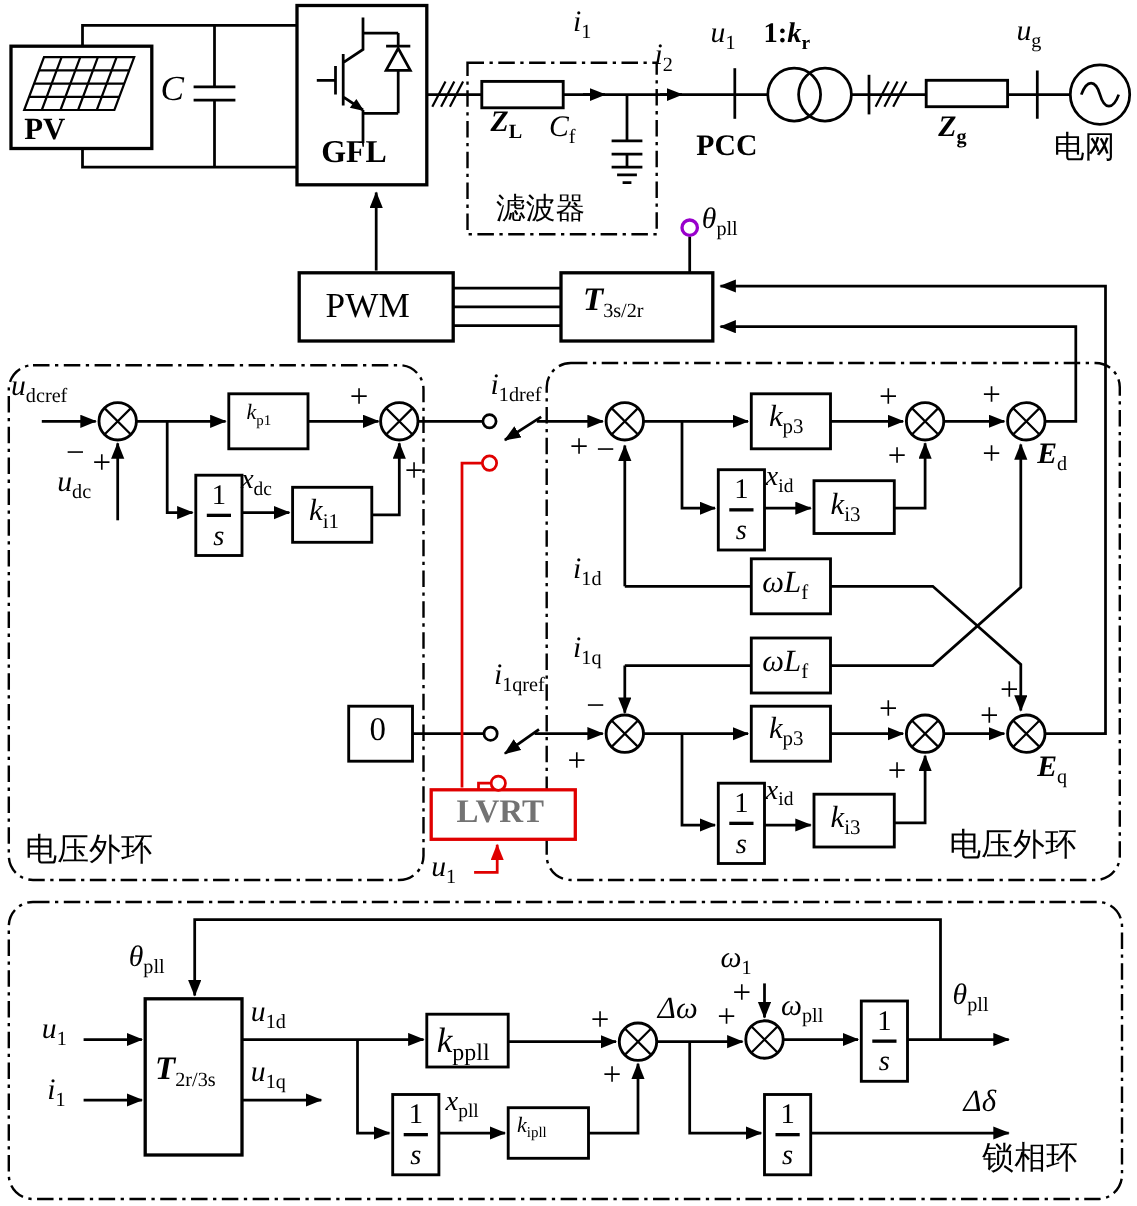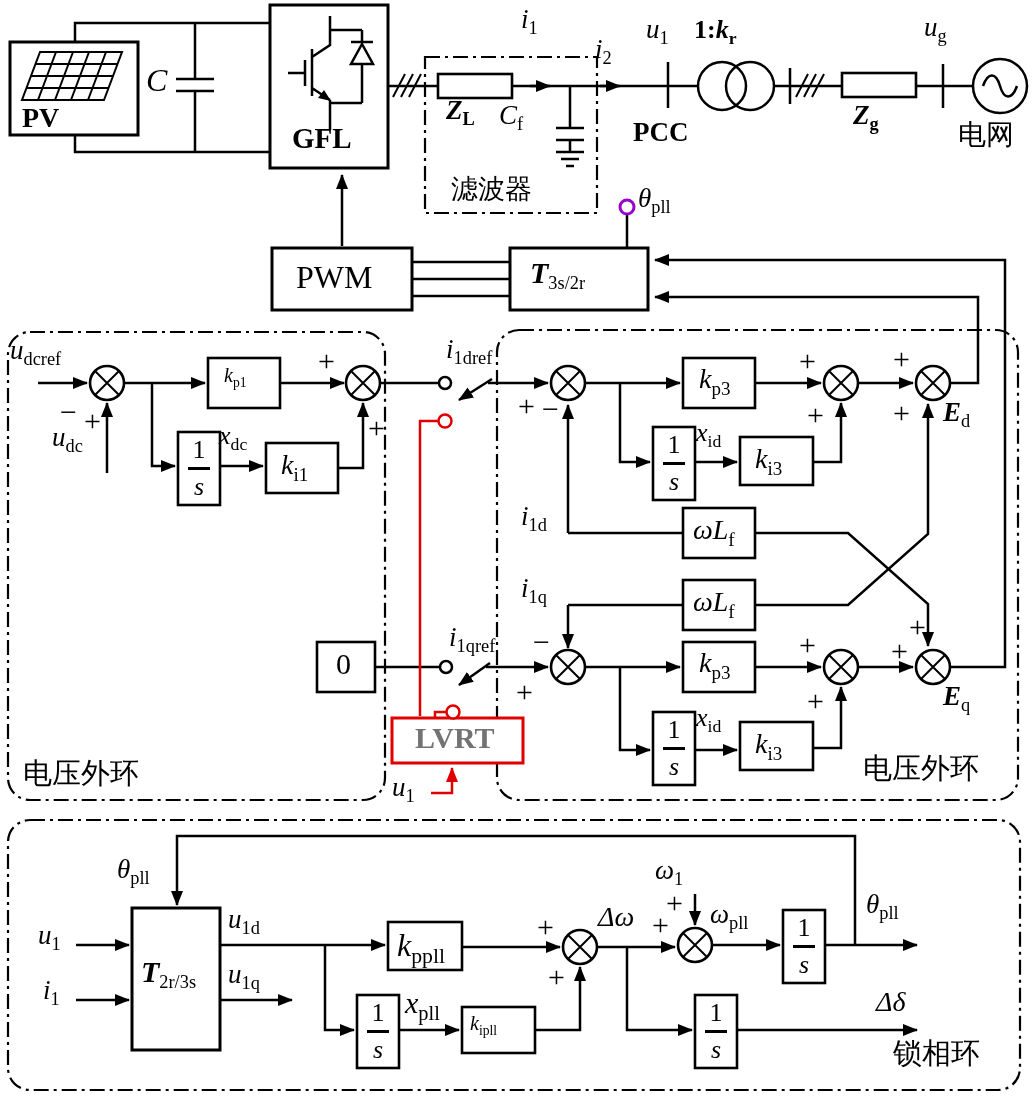--- a/index.html
+++ b/index.html
@@ -259,21 +259,21 @@
   <span class="L sign" style="left:84px;top:406px">+</span>
   <span class="L" style="left:224px;top:365px;font-size:20px"><i>k</i><sub>p1</sub></span>
   <span class="L" style="left:219px;top:423px;font-size:26px"><i>x</i><sub>dc</sub></span>
   <span class="L" style="left:281px;top:451px;font-size:28px"><i>k</i><sub>i1</sub></span>
   <span class="L sign" style="left:318px;top:346px">+</span>
   <span class="L sign" style="left:368px;top:413px">+</span>
   <span class="L cn" style="left:23px;top:759px;font-size:29px">电压外环</span>
 
   <span class="L" style="left:446px;top:336px"><i>i</i><sub>1dref</sub></span>
   <span class="L" style="left:336px;top:649px;font-size:30px">0</span>
-  <span class="L" style="left:449px;top:624px"><i>i</i><sub>1qref</sub></span>
+  <span class="L" style="left:449px;top:600px"><i>i</i><sub>1qref</sub></span>
   <span class="L bd red" style="left:415px;top:723px;font-size:30px">LVRT</span>
   <span class="L" style="left:392px;top:774px"><i>u</i><sub>1</sub></span>
 
   <span class="L sign" style="left:518px;top:391px">+</span>
   <span class="L sign" style="left:542px;top:394px">−</span>
   <span class="L" style="left:699px;top:365px;font-size:28px"><i>k</i><sub>p3</sub></span>
   <span class="L" style="left:696px;top:420px;font-size:26px"><i>x</i><sub>id</sub></span>
   <span class="L" style="left:755px;top:445px;font-size:28px"><i>k</i><sub>i3</sub></span>
   <span class="L sign" style="left:799px;top:346px">+</span>
   <span class="L sign" style="left:807px;top:400px">+</span>
@@ -297,21 +297,21 @@
   <span class="L" style="left:943px;top:683px"><i class="bi">E</i><sub>q</sub></span>
   <span class="L cn" style="left:863px;top:754px;font-size:29px">电压外环</span>
 
   <span class="L" style="left:117px;top:856px"><i>θ</i><sub>pll</sub></span>
   <span class="L" style="left:38px;top:922px"><i>u</i><sub>1</sub></span>
   <span class="L" style="left:43px;top:977px"><i>i</i><sub>1</sub></span>
   <span class="L" style="left:141px;top:957px"><i class="bi" style="font-size:30px">T</i><sub>2r/3s</sub></span>
   <span class="L" style="left:228px;top:906px"><i>u</i><sub>1d</sub></span>
   <span class="L" style="left:228px;top:961px"><i>u</i><sub>1q</sub></span>
   <span class="L" style="left:397px;top:929px;font-size:32px"><i>k</i><sub>ppll</sub></span>
-  <span class="L" style="left:405px;top:988px;font-size:30px"><i>x</i><sub>pll</sub></span>
+  <span class="L" style="left:405px;top:988px;font-size:26px"><i>x</i><sub>pll</sub></span>
   <span class="L" style="left:470px;top:1013px;font-size:20px"><i>k</i><sub>ipll</sub></span>
   <span class="L sign" style="left:537px;top:912px">+</span>
   <span class="L sign" style="left:548px;top:962px">+</span>
   <span class="L" style="left:598px;top:903px;font-size:28px"><i>Δω</i></span>
   <span class="L sign" style="left:652px;top:910px">+</span>
   <span class="L sign" style="left:666px;top:888px">+</span>
   <span class="L" style="left:655px;top:857px"><i>ω</i><sub>1</sub></span>
   <span class="L" style="left:710px;top:901px"><i>ω</i><sub>pll</sub></span>
   <span class="L" style="left:866px;top:891px"><i>θ</i><sub>pll</sub></span>
   <span class="L" style="left:876px;top:988px;font-size:28px"><i>Δδ</i></span>

